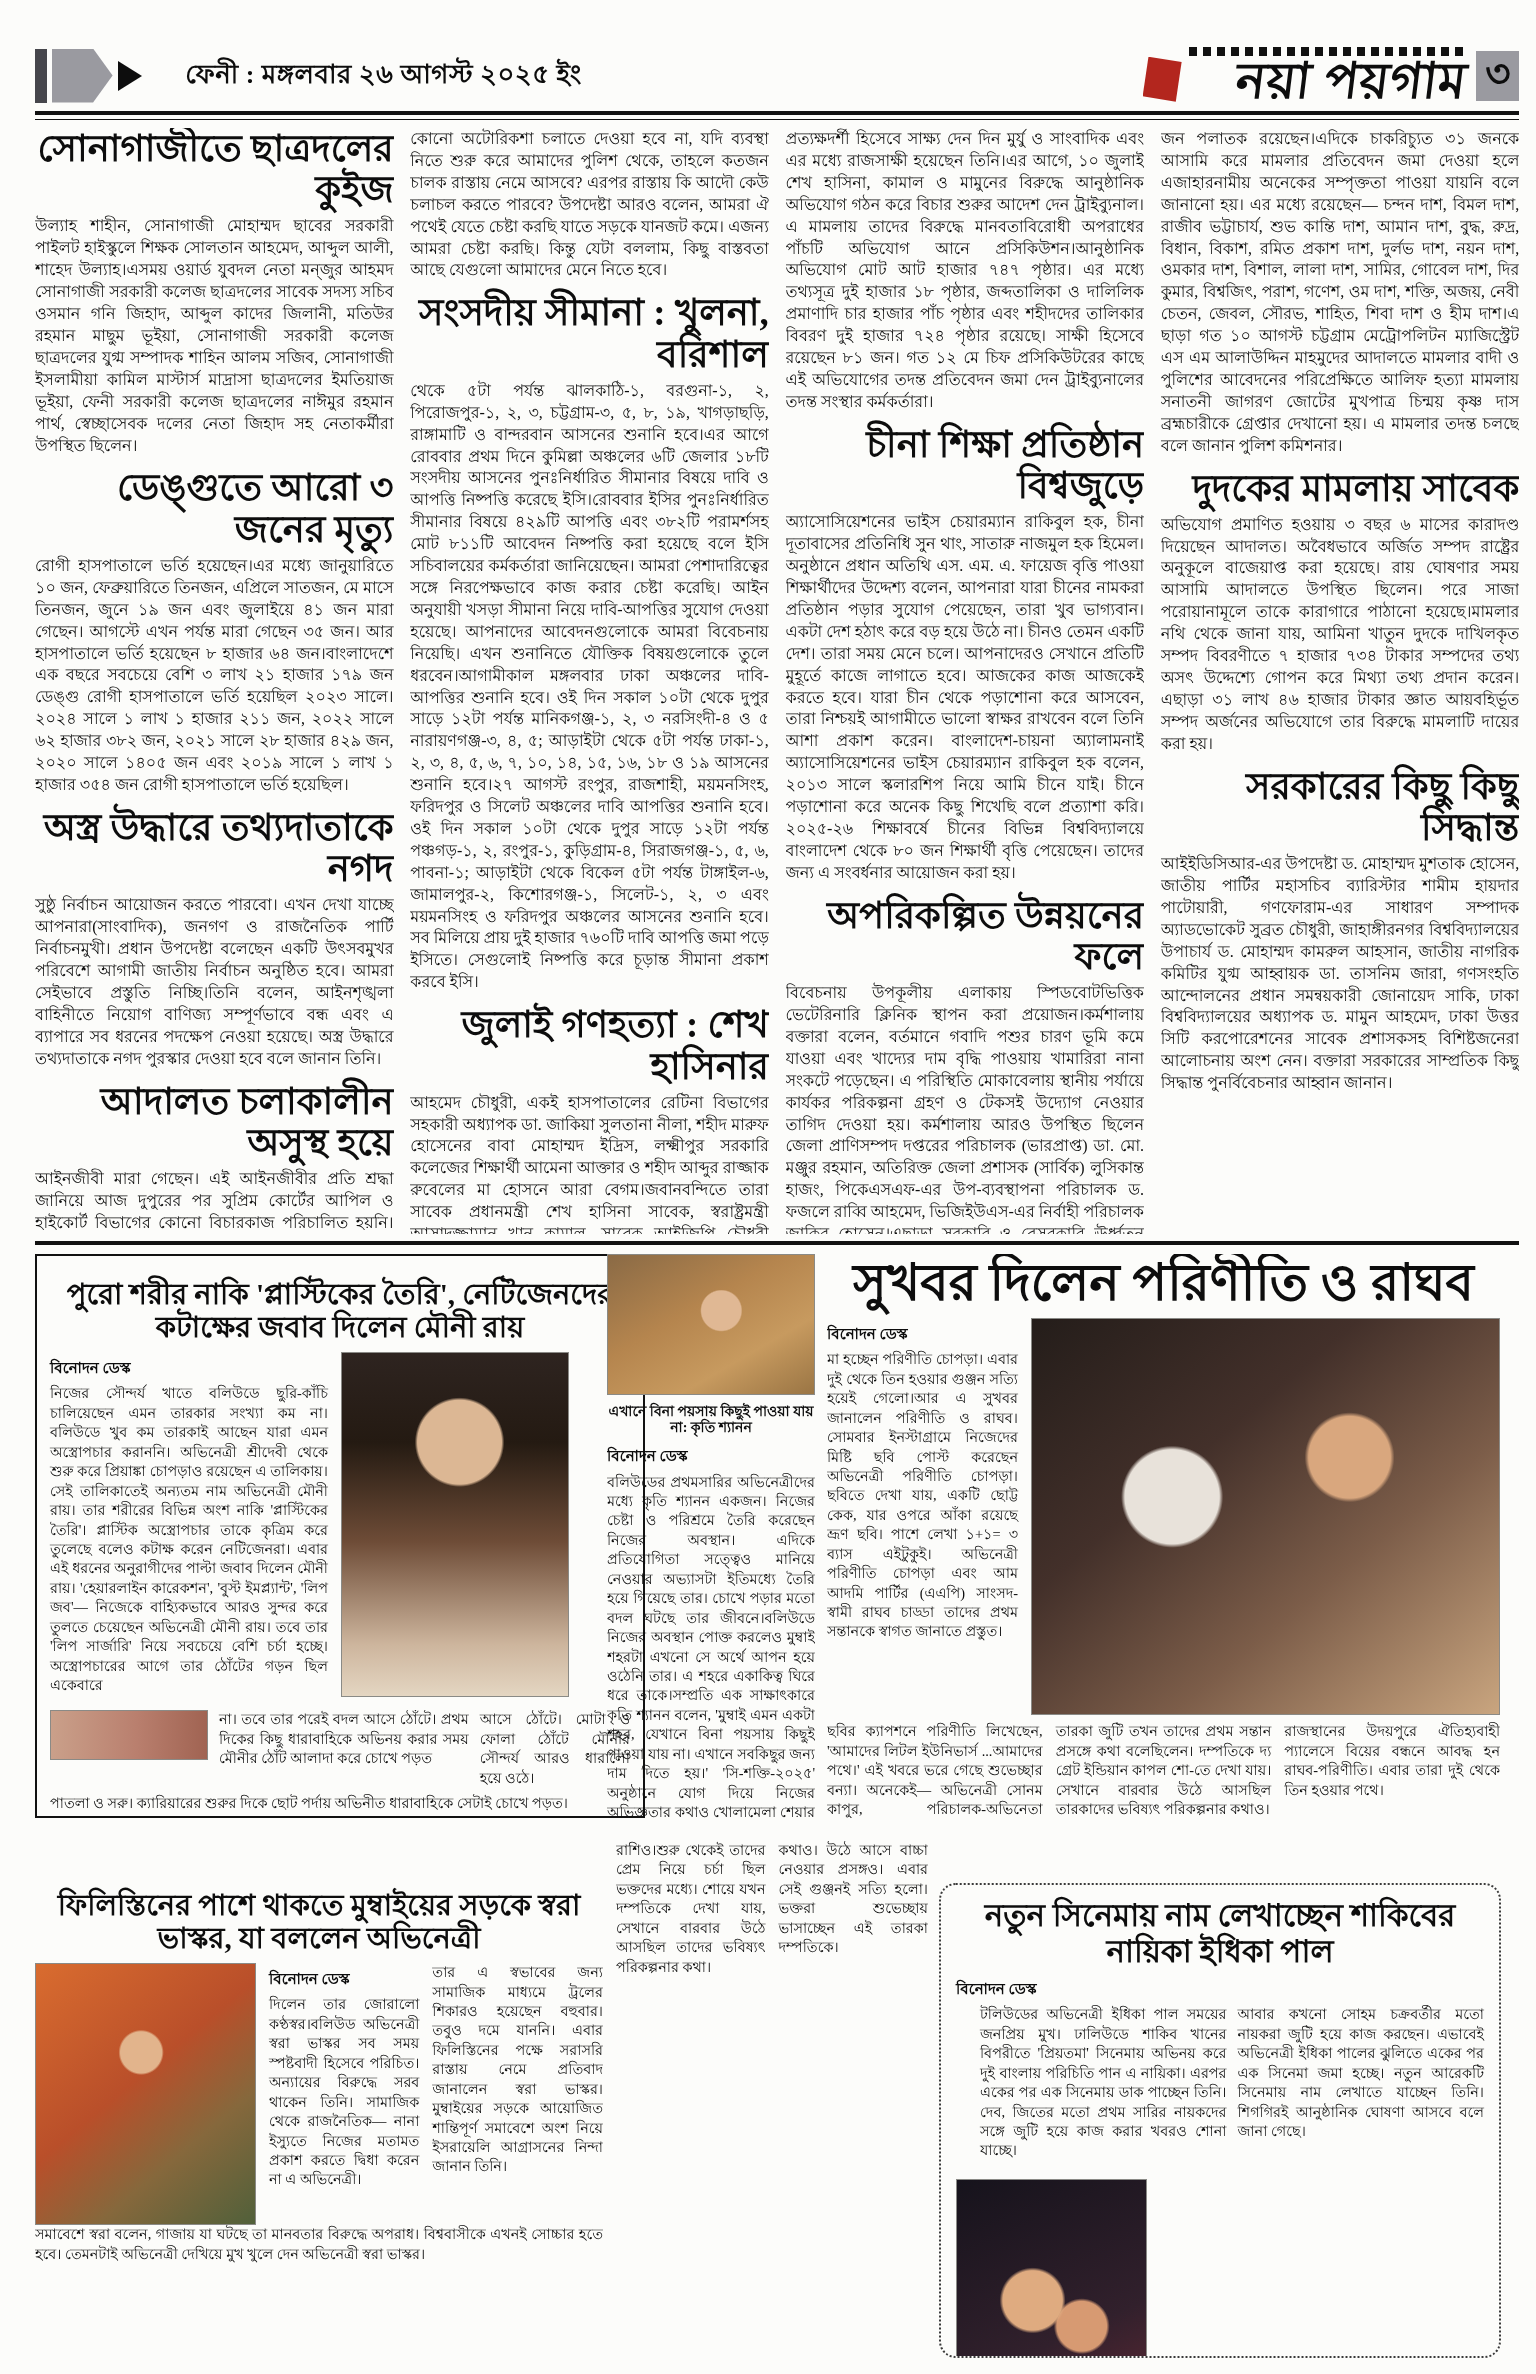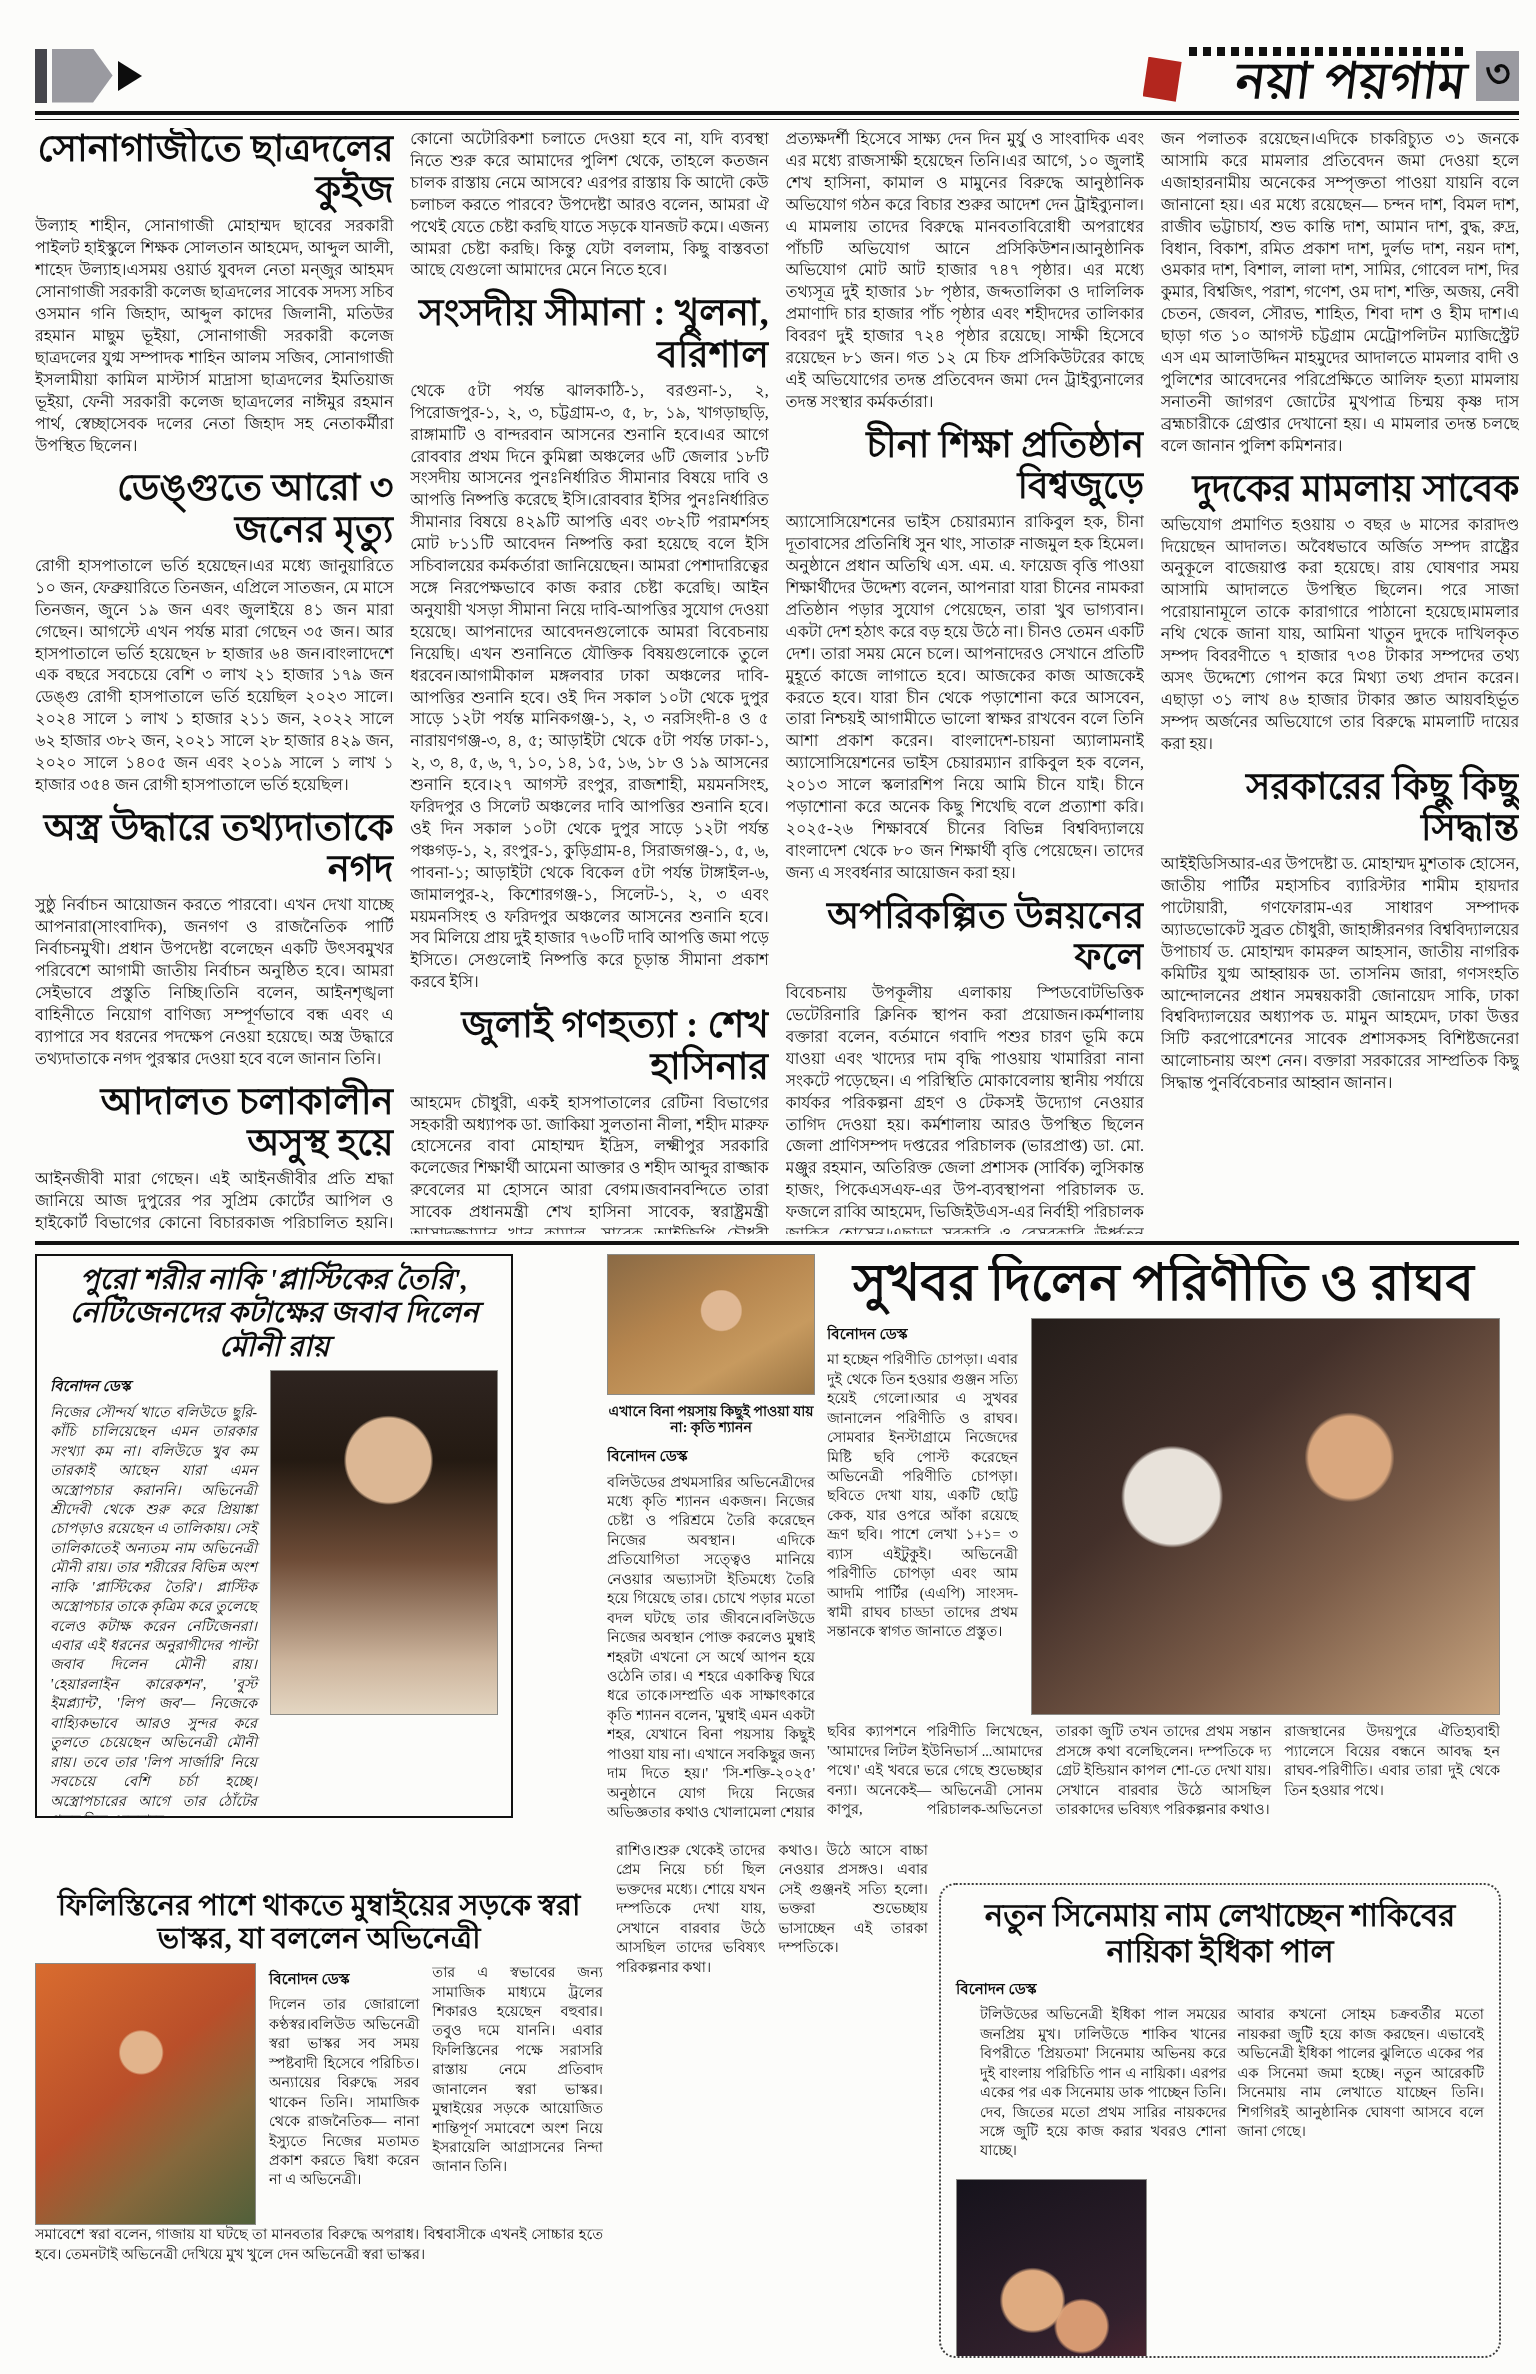--- a/index.html
+++ b/index.html
@@ -25,22 +25,22 @@
   .news{position:absolute;top:128px;left:35px;right:16.7px;height:1106px;display:flex;gap:16.7px;overflow:hidden;}
   .ncol{flex:1;overflow:hidden;}
   .nh{font-size:37px;font-weight:bold;text-align:right;line-height:1.12;margin:11px 0 4.6px;}
   .nb{font-size:16px;line-height:1.37;text-align:justify;margin:0;}
   .rule-thick{position:absolute;top:1241px;left:35px;right:16.7px;border-top:4.6px solid #111;}
   
   .eh{font-weight:bold;text-align:center;line-height:1.15;margin:0 0 7.4px;}
   .byline{font-weight:bold;font-size:15px;margin:3.7px 0;}
   .eb{font-size:14.4px;line-height:1.35;text-align:justify;margin:0 0 5.6px;}
   .photo{border:0.9px solid #8a8a86;box-sizing:border-box;}
-  .ent-mouni{position:absolute;top:1254px;left:35px;width:478px;height:564px;border:2.8px solid #111;
-             padding:7px 13px;box-sizing:border-box;overflow:hidden;font-style:italic;}
+  .ent-mouni{position:absolute;top:1254px;left:35px;width:610px;height:564px;border:2.8px solid #111;
+             padding:22px 13px;box-sizing:border-box;overflow:hidden;}
   .ent-mouni .eh{font-size:29px;}
   .mouni-flex{display:flex;gap:13px;margin-top:5.6px;}
   .mouni-left{width:278px;}
   .mouni-photo{width:228px;height:345px;flex:none;
     background:radial-gradient(circle at 52% 26%,#dcb794 0 15%,rgba(0,0,0,0) 16%),
                linear-gradient(180deg,#2e2420 0%,#241a12 26%,#6e4c37 55%,#cdb59d 85%,#e4d6c2 100%);}
   .mouni-bottom{display:flex;gap:11px;margin-top:9.3px;}
   .lips-photo{width:158px;height:50px;flex:none;background:linear-gradient(90deg,#caa08a,#b97f6e 55%,#a06352);}
   .ent-kriti{position:absolute;top:1254px;left:607px;width:208px;height:564px;overflow:hidden;}
   .kriti-photo{width:208px;height:141px;background:
@@ -80,20 +80,21 @@
 <body>
 
 <div class="page">
 
   <div class="masthead">
     <div class="logo-mark">
       <div class="logo-bar"></div>
       <div class="logo-arrowbox"></div>
       <div class="logo-tri"></div>
     </div>
+    <div class="dateline">ফেনী : মঙ্গলবার ২৬ আগস্ট ২০২৫ ইং</div>
     <div class="paper-logo">
       <div class="logo-badge"></div>
       <div class="logo-stack">
         <div class="tagline-bar"></div>
         <div class="paper-name">নয়া পয়গাম</div>
       </div>
     </div>
     <div class="page-num-box">৩</div>
   </div>
   <div class="rule-double"></div>

